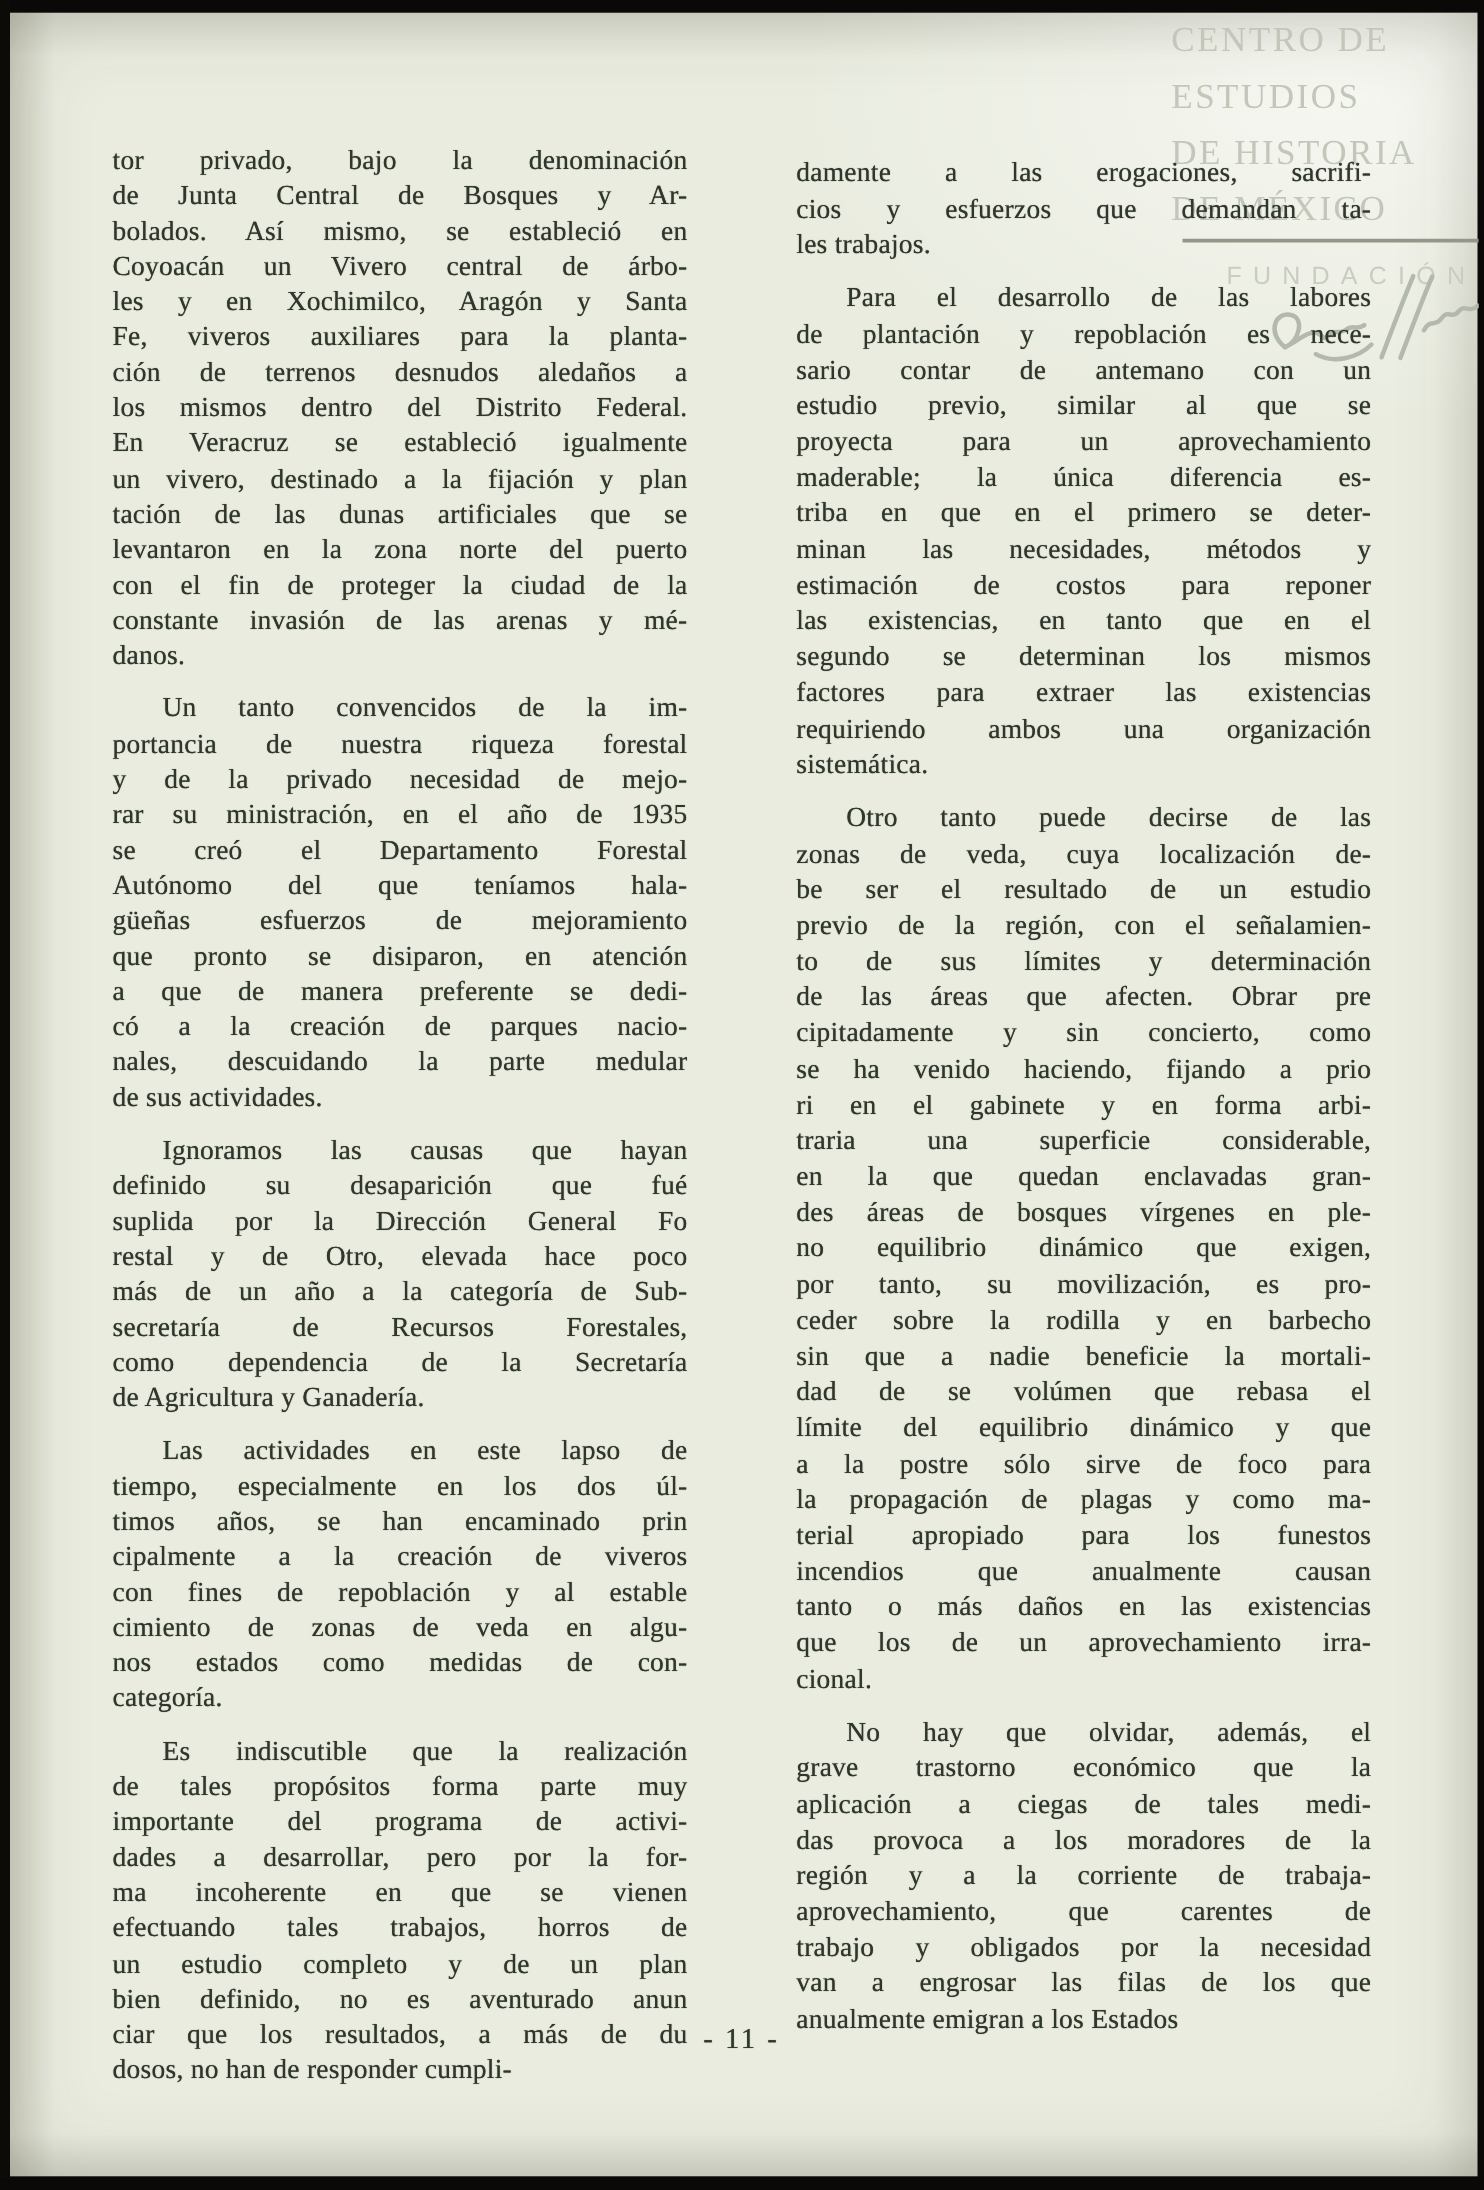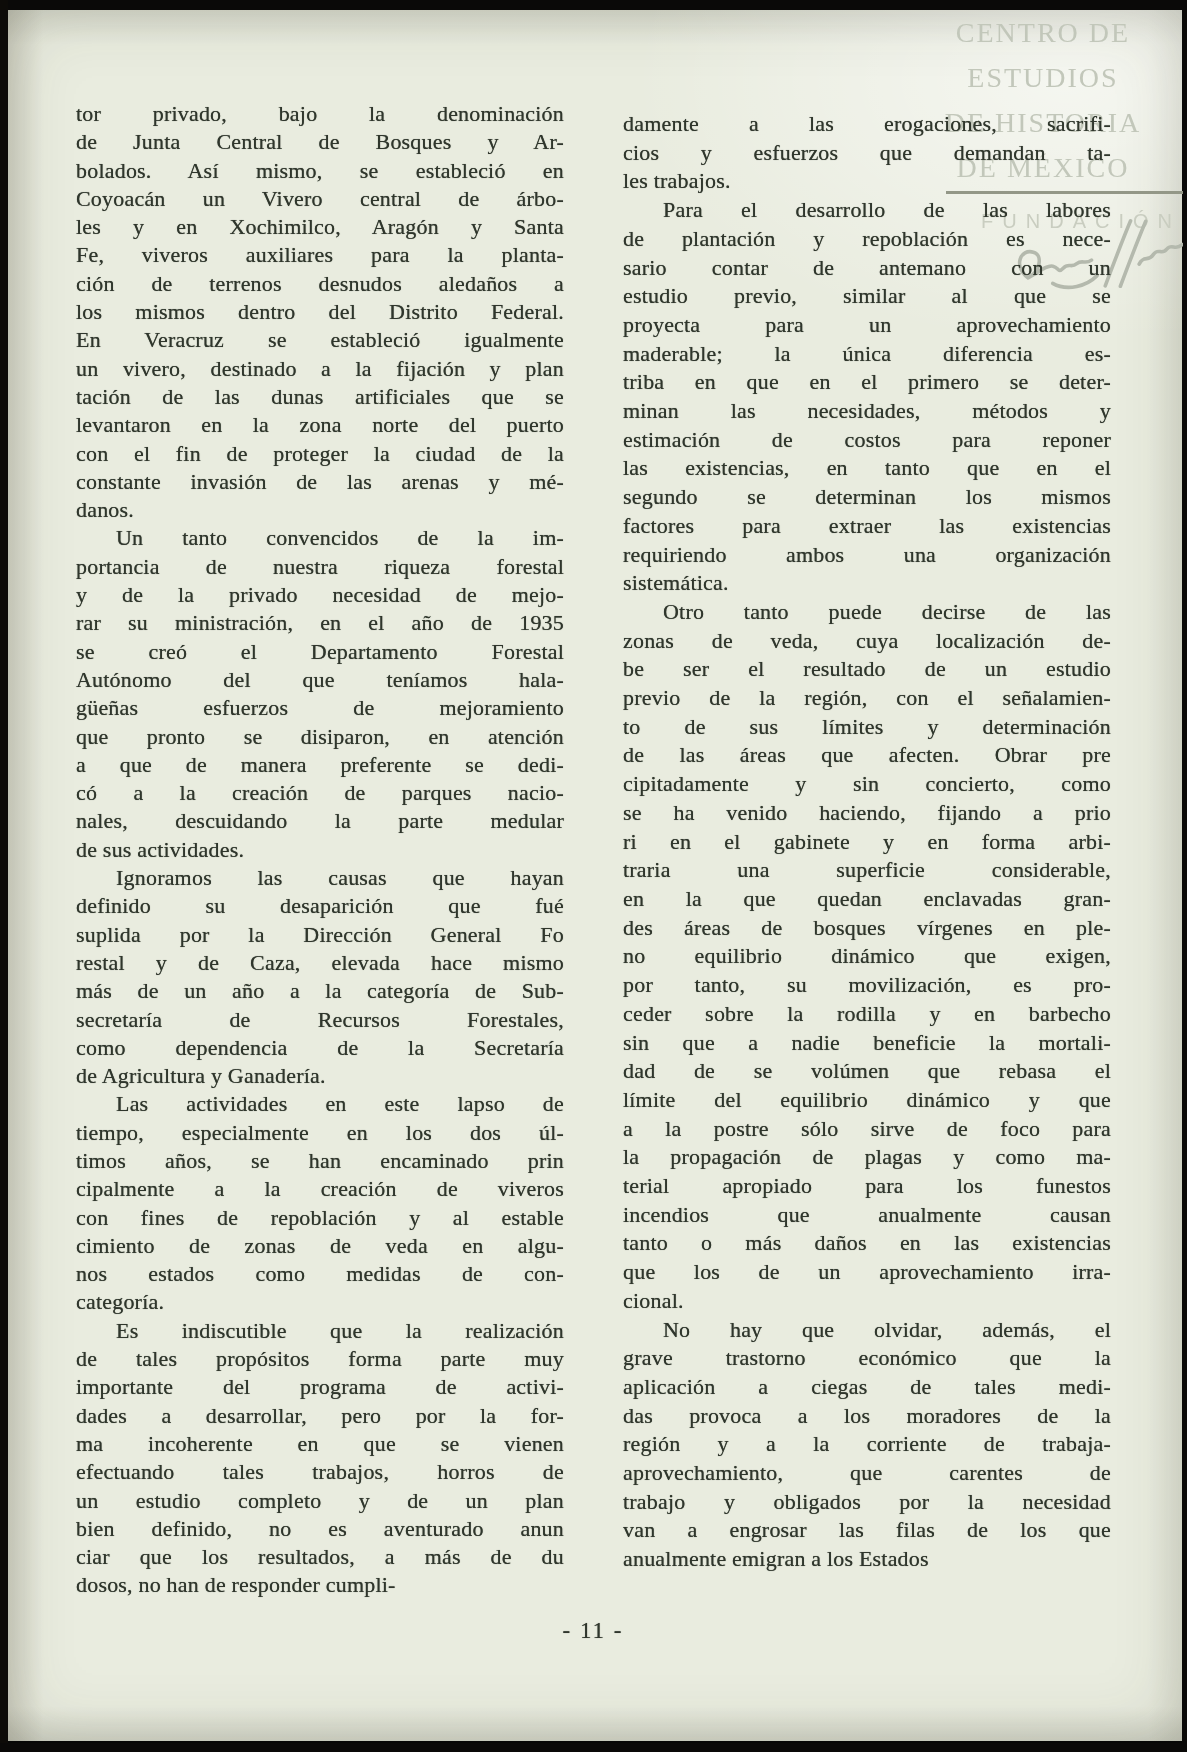--- a/index.html
+++ b/index.html
@@ -25,33 +25,32 @@
     position:absolute;
     width:488px;
     color:#2f362c;
     font-size:22px;
     letter-spacing:0.2px;
     text-shadow:0 0 0.7px rgba(47,54,44,0.85);
     z-index:2;
   }
   .col-left{left:68px;top:90px;line-height:28.3px;}
   .col-right{left:615px;top:100px;line-height:28.7px;}
-  .para{margin:0;}
+  .para{margin:14px;}
   .line{
     text-align:justify;
     text-align-last:justify;
     -moz-text-align-last:justify;
   }
   .line.last{text-align-last:left;-moz-text-align-last:left;}
   .line.indent{text-indent:40px;}
   
   .wm{position:absolute;z-index:1;pointer-events:none;}
   .wm-block{
-    right:20px;top:0px;width:240px;
-    text-align:center;
+    right:6px;top:0px;width:240px;
     color:#c2c7ba;
     font-size:28px;line-height:45px;
     letter-spacing:2px;
   }
   .wm-rule{
     right:0;top:181px;width:237px;height:3px;
     background:#939787;
   }
   .wm-foundation{
     right:2px;top:196px;width:230px;
@@ -139,21 +138,21 @@
           <div class="line">que pronto se disiparon, en atención</div>
           <div class="line">a que de manera preferente se dedi-</div>
           <div class="line">có a la creación de parques nacio-</div>
           <div class="line">nales, descuidando la parte medular</div>
           <div class="line last">de sus actividades.</div>
         </div>
         <div class="para">
           <div class="line indent">Ignoramos las causas que hayan</div>
           <div class="line">definido su desaparición que fué</div>
           <div class="line">suplida por la Dirección General Fo</div>
-          <div class="line">restal y de Caza, elevada hace mismo</div>
+          <div class="line">restal y de Otro, elevada hace poco</div>
           <div class="line">más de un año a la categoría de Sub-</div>
           <div class="line">secretaría de Recursos Forestales,</div>
           <div class="line">como dependencia de la Secretaría</div>
           <div class="line last">de Agricultura y Ganadería.</div>
         </div>
         <div class="para">
           <div class="line indent">Las actividades en este lapso de</div>
           <div class="line">tiempo, especialmente en los dos úl-</div>
           <div class="line">timos años, se han encaminado prin</div>
           <div class="line">cipalmente a la creación de viveros</div>

